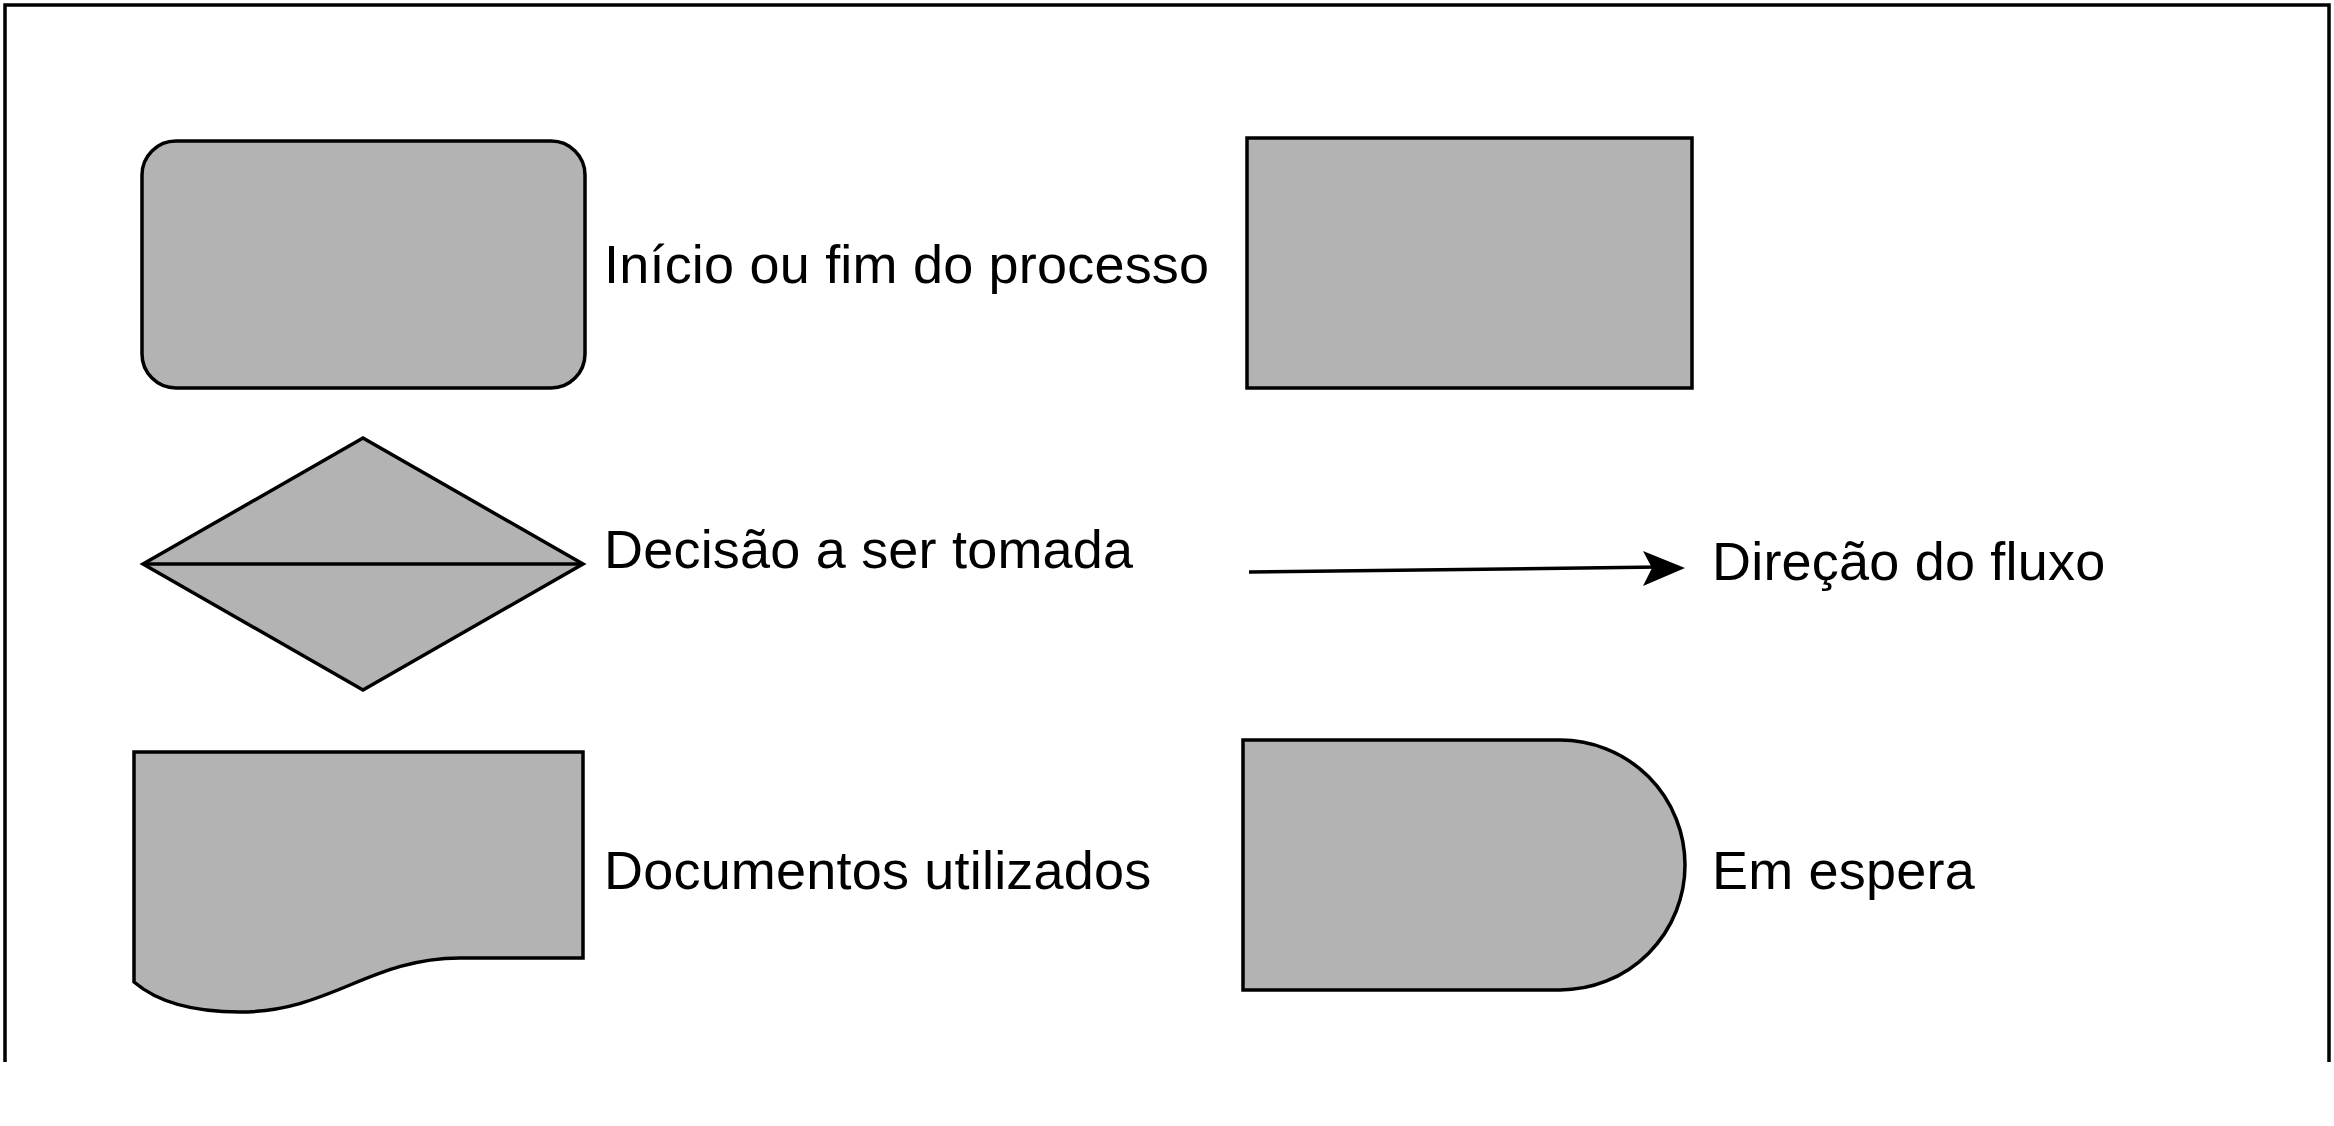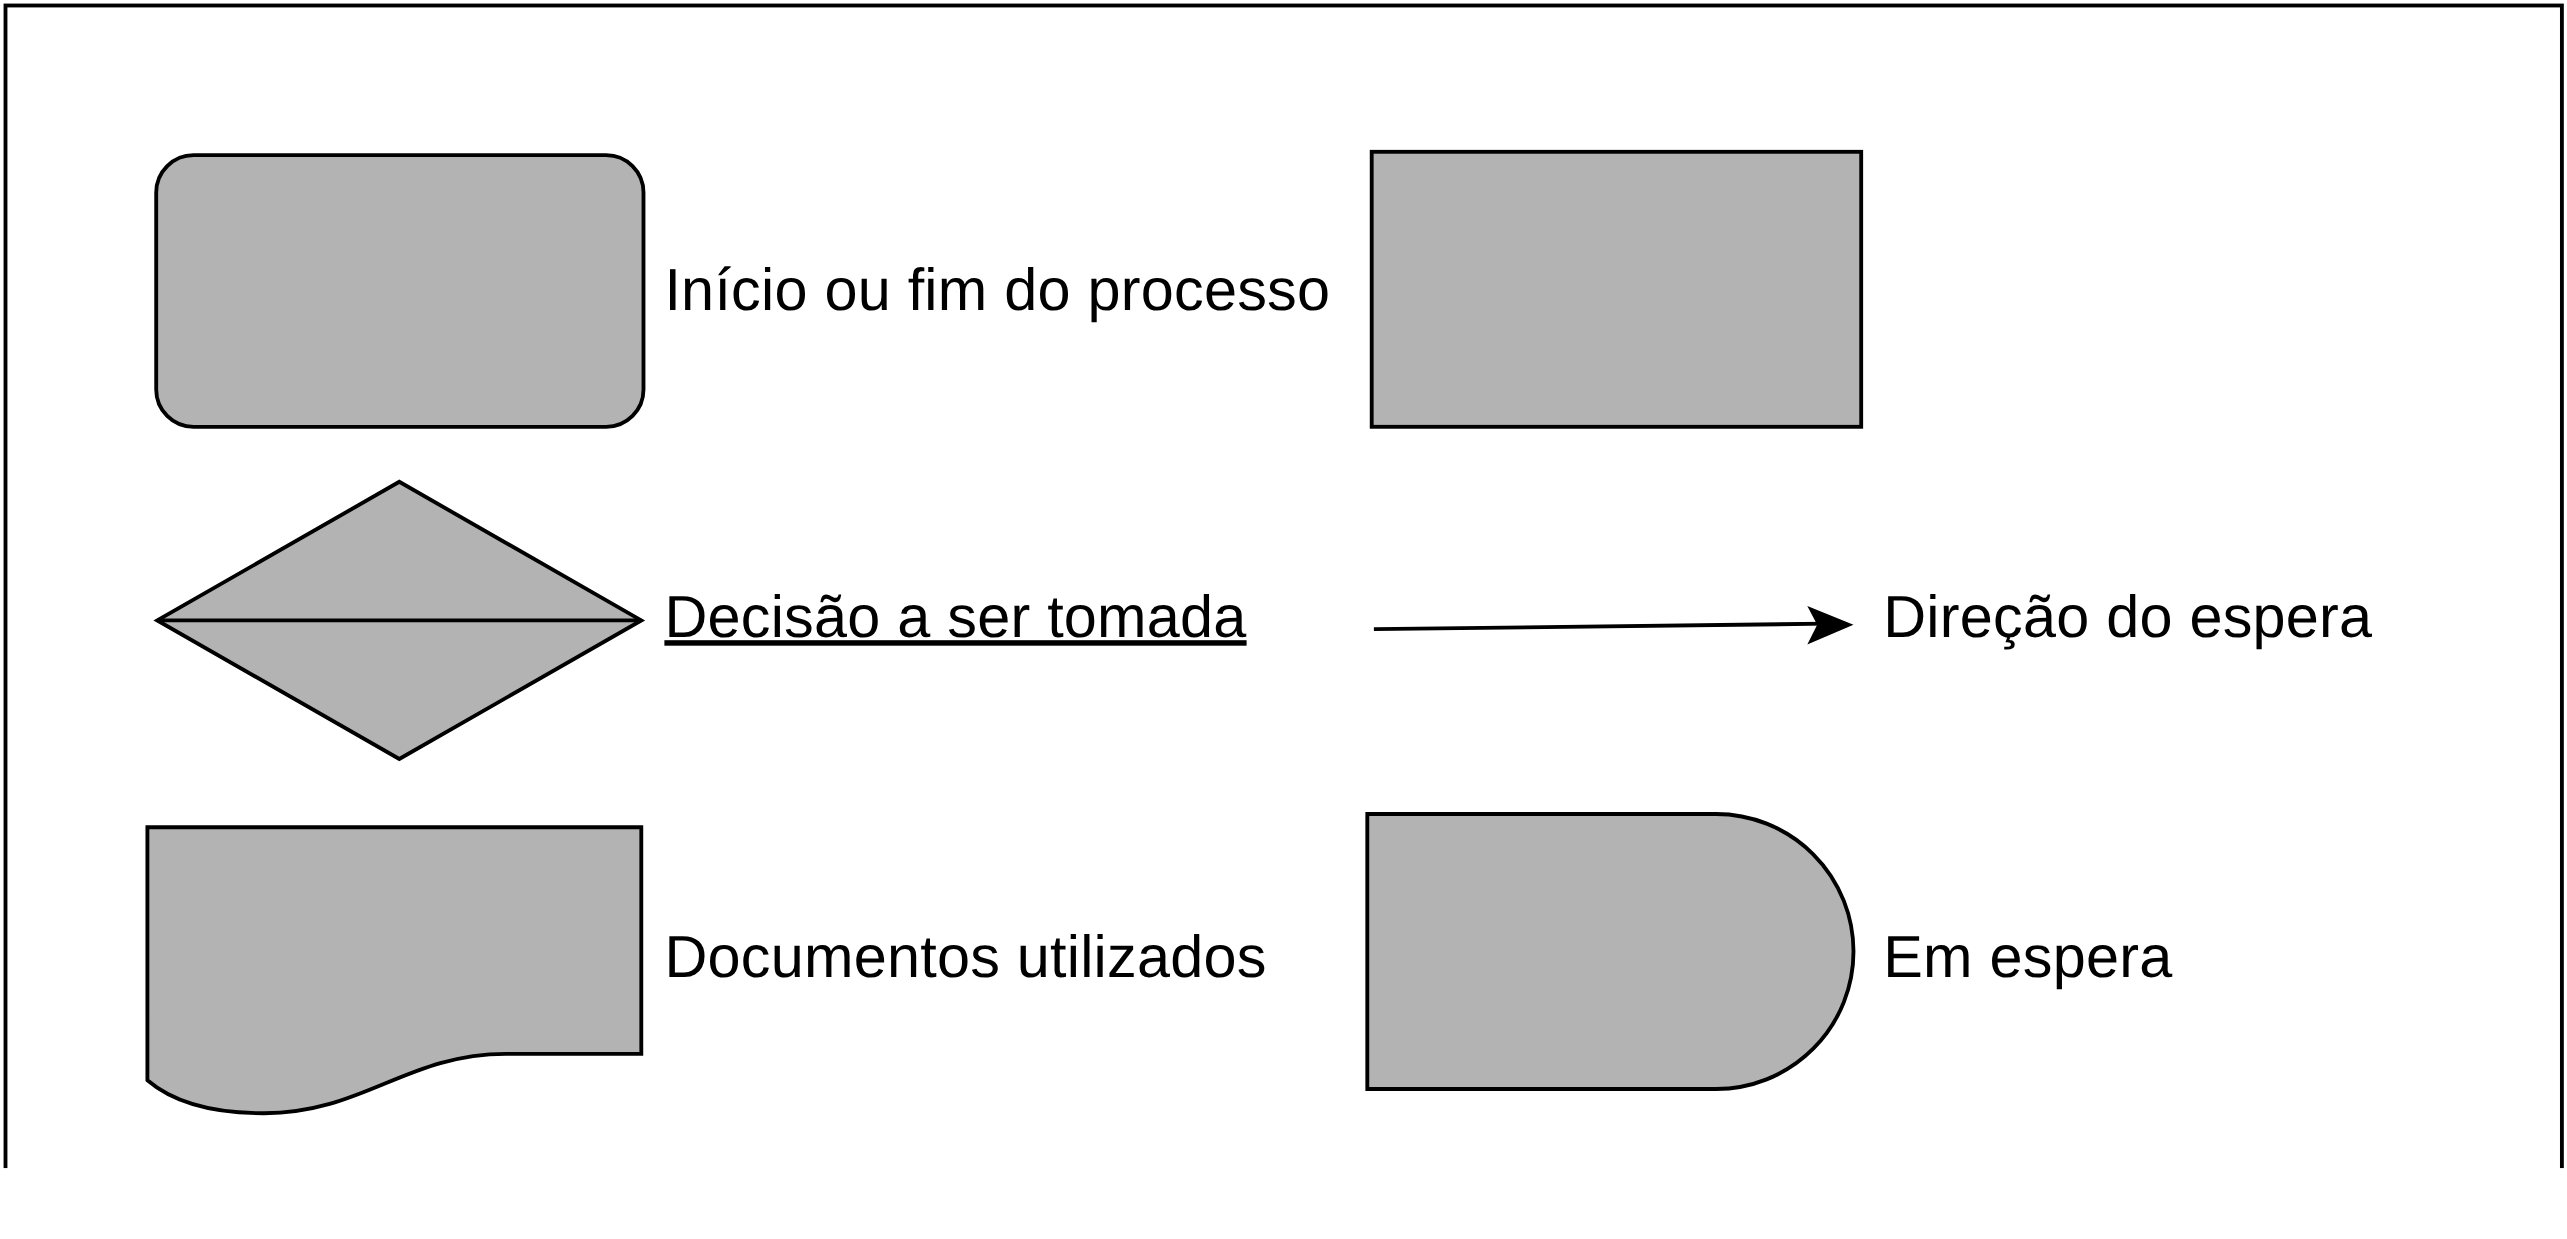--- a/index.html
+++ b/index.html
@@ -55,21 +55,21 @@
     position: absolute;
     font-family: "Liberation Sans", sans-serif;
     font-size: 54px;
     line-height: 1;
     color: #000000;
     white-space: nowrap;
     letter-spacing: 0.2px;
   }
   .label-r1c1 { left: 604px; top: 237px; }
   .label-r1c2 { left: 1712px; top: 237px; }
-  .label-r2c1 { left: 604px; top: 534px; text-decoration: underline; }
+  .label-r2c1 { left: 604px; top: 522px; }
   .label-r2c2 { left: 1712px; top: 534px; }
   .label-r3c1 { left: 604px; top: 843px; }
   .label-r3c2 { left: 1712px; top: 843px; }
 </style>
 </head>
 <body>
 
 <div id="legend-canvas">
 
   <svg class="layer" viewBox="0 0 2334 1126" xmlns="http://www.w3.org/2000/svg">
@@ -93,19 +93,19 @@
     <path class="shape" d="M 1243 740 L 1560 740
              A 125 125 0 0 1 1560 990
              L 1243 990 Z"></path>
   </svg>
 
   <div class="legend-label label-r1c1">Início ou fim do processo</div>
 
 
   <div class="legend-label label-r2c1">Decisão a ser tomada</div>
 
-  <div class="legend-label label-r2c2">Direção do espera</div>
+  <div class="legend-label label-r2c2">Direção do fluxo</div>
 
   <div class="legend-label label-r3c2">Em espera</div>
 
   <div class="legend-label label-r3c1">Documentos utilizados</div>
 
 </div>
 
 </body></html>

